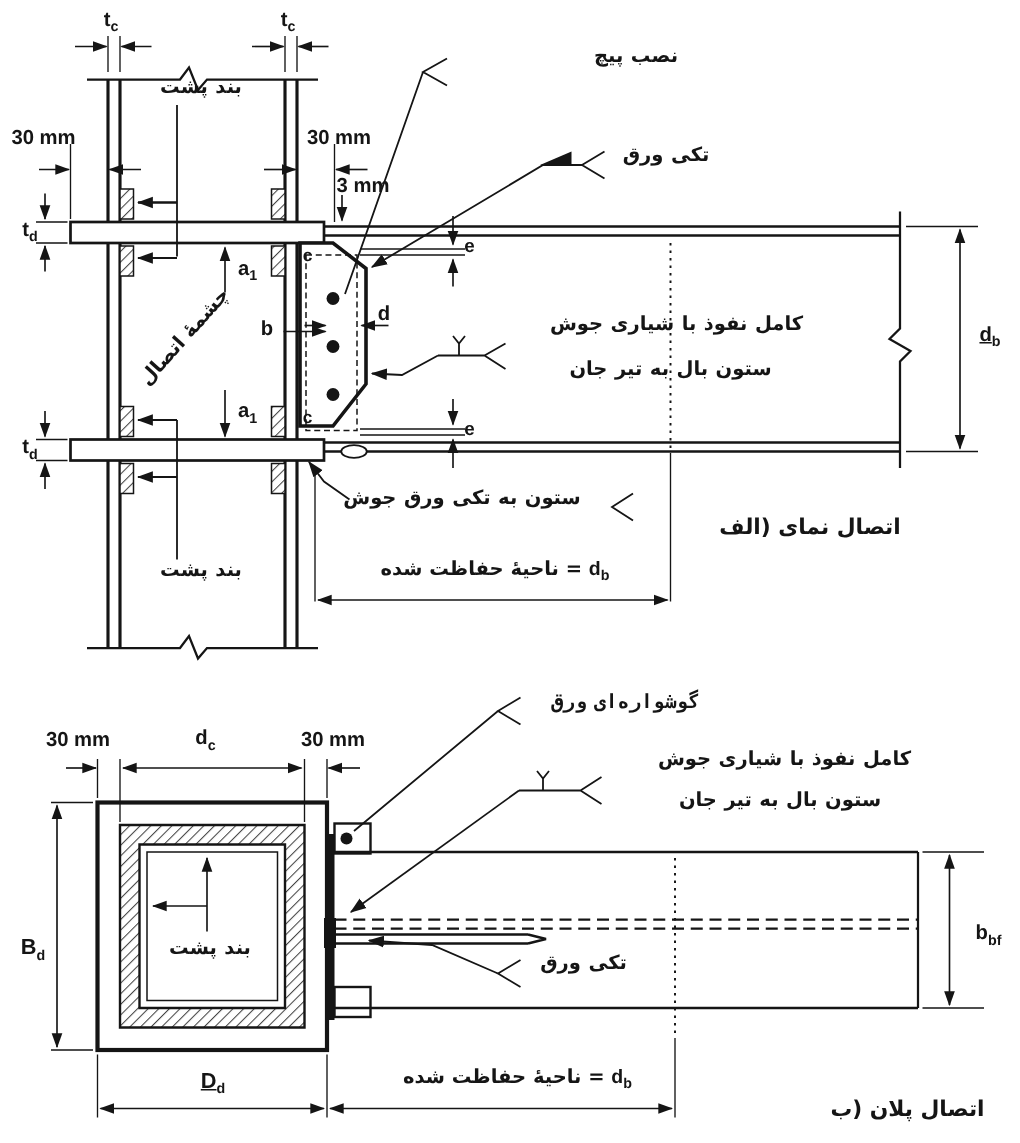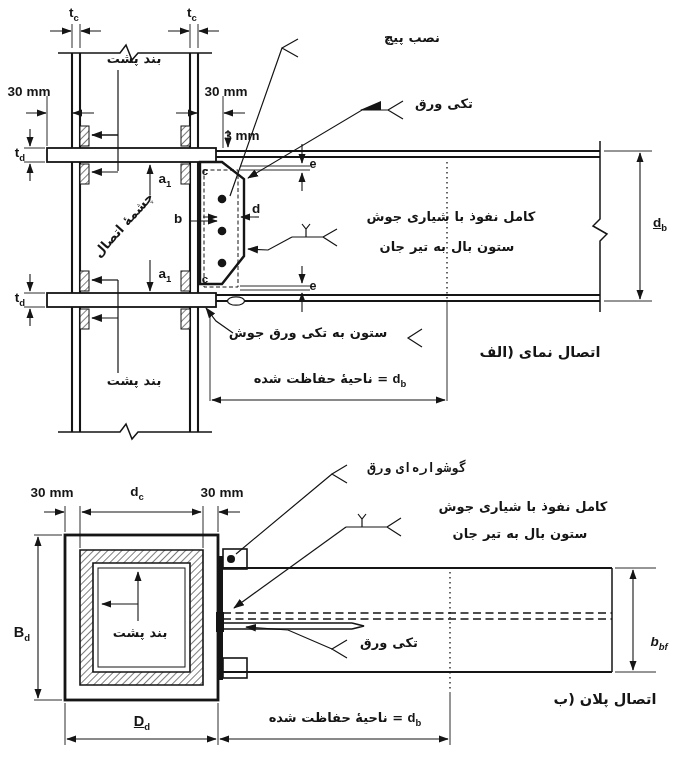--- a/index.html
+++ b/index.html
@@ -217,52 +217,52 @@
 
     <path d="M347,640 L332,649 L347,658"></path>
     <path d="M332,649 L288,630 L246,627" marker-end="url(#ar)"></path>
   </g>
 </svg>
 
 <div class="lbl" style="left:60px;top:5px;width:28px;"><span>t</span><sub>c</sub></div>
 <div class="lbl" style="left:178px;top:5px;width:28px;"><span>t</span><sub>c</sub></div>
 <div class="lbl" style="left:4px;top:84px;width:50px;">30 mm</div>
 <div class="lbl" style="left:200px;top:84px;width:52px;">30 mm</div>
-<div class="lbl" style="left:219px;top:128px;width:46px;">3 mm</div>
+<div class="lbl" style="left:219px;top:116px;width:46px;">3 mm</div>
 <div class="lbl" style="left:8px;top:145px;width:24px;"><span>t</span><sub>d</sub></div>
 <div class="lbl" style="left:8px;top:290px;width:24px;"><span>t</span><sub>d</sub></div>
 <div class="lbl" style="left:152px;top:171px;width:26px;"><span>a</span><sub>1</sub></div>
 <div class="lbl" style="left:152px;top:266px;width:26px;"><span>a</span><sub>1</sub></div>
 <div class="lbl" style="left:170px;top:211px;width:16px;">b</div>
 <div class="lbl small" style="left:199px;top:165px;width:12px;">c</div>
 <div class="lbl small" style="left:199px;top:273px;width:12px;">c</div>
 <div class="lbl" style="left:248px;top:201px;width:16px;">d</div>
 <div class="lbl mid" style="left:306px;top:157px;width:14px;">e</div>
 <div class="lbl mid" style="left:306px;top:279px;width:14px;">e</div>
 <div class="lbl" style="left:644px;top:215px;width:32px;text-decoration:underline;"><span>d</span><sub>b</sub></div>
 
 <div class="lbl fa faw" style="left:90px;top:52px;width:88px;"><span class="w" dir="ltr">پشت</span><span class="w" dir="ltr">بند</span></div>
 <div class="lbl fa faw" style="left:90px;top:374px;width:88px;"><span class="w" dir="ltr">پشت</span><span class="w" dir="ltr">بند</span></div>
 <div class="lbl fa rtl rot" style="left:64px;top:218px;width:120px;">چشمهٔ اتصال</div>
-<div class="lbl fa faw" style="left:364px;top:31px;width:96px;"><span class="w" dir="ltr">پیچ</span><span class="w" dir="ltr">نصب</span></div>
+<div class="lbl fa faw" style="left:376px;top:31px;width:96px;"><span class="w" dir="ltr">پیچ</span><span class="w" dir="ltr">نصب</span></div>
 <div class="lbl fa faw" style="left:405px;top:97px;width:78px;"><span class="w" dir="ltr">ورق</span><span class="w" dir="ltr">تکی</span></div>
 <div class="lbl fa faw" style="left:333px;top:210px;width:236px;"><span class="w" dir="ltr">جوش</span><span class="w" dir="ltr">شیاری</span><span class="w" dir="ltr">با</span><span class="w" dir="ltr">نفوذ</span><span class="w" dir="ltr">کامل</span></div>
 <div class="lbl fa faw" style="left:340px;top:240px;width:214px;"><span class="w" dir="ltr">جان</span><span class="w" dir="ltr">تیر</span><span class="w" dir="ltr">به</span><span class="w" dir="ltr">بال</span><span class="w" dir="ltr">ستون</span></div>
 <div class="lbl fa faw" style="left:210px;top:326px;width:196px;"><span class="w" dir="ltr">جوش</span><span class="w" dir="ltr">ورق</span><span class="w" dir="ltr">تکی</span><span class="w" dir="ltr">به</span><span class="w" dir="ltr">ستون</span></div>
 <div class="lbl fa faw cap" style="left:462px;top:344px;width:156px;"><span class="w" dir="ltr">الف)</span><span class="w" dir="ltr">نمای</span><span class="w" dir="ltr">اتصال</span></div>
 <div class="lbl fa rtl" style="left:222px;top:372px;width:216px;"><span style="font-family:'Liberation Sans',sans-serif">d</span><sub style="font-family:'Liberation Sans',sans-serif">b</sub><span> = </span><span>ناحیهٔ حفاظت شده</span></div>
 
 <div class="lbl" style="left:26px;top:485px;width:52px;">30 mm</div>
 <div class="lbl" style="left:120px;top:484px;width:34px;"><span>d</span><sub>c</sub></div>
 <div class="lbl" style="left:196px;top:485px;width:52px;">30 mm</div>
 <div class="lbl cap" style="left:8px;top:624px;width:28px;"><span>B</span><sub>d</sub></div>
 <div class="lbl cap" style="left:126px;top:713px;width:32px;text-decoration:underline;"><span>D</span><sub>d</sub></div>
-<div class="lbl" style="left:640px;top:634px;width:38px;font-style:italic;"><span>b</span><sub>bf</sub></div>
+<div class="lbl" style="left:640px;top:614px;width:38px;"><span>b</span><sub>bf</sub></div>
 
 <div class="lbl fa faw" style="left:352px;top:462px;width:130px;font-family:Liberation Mono, monospace;"><span class="w" dir="ltr">ورق</span><span class="w" dir="ltr">گوشواره‌ای</span></div>
 <div class="lbl fa faw" style="left:403px;top:500px;width:240px;"><span class="w" dir="ltr">جوش</span><span class="w" dir="ltr">شیاری</span><span class="w" dir="ltr">با</span><span class="w" dir="ltr">نفوذ</span><span class="w" dir="ltr">کامل</span></div>
 <div class="lbl fa faw" style="left:418px;top:527px;width:204px;"><span class="w" dir="ltr">جان</span><span class="w" dir="ltr">تیر</span><span class="w" dir="ltr">به</span><span class="w" dir="ltr">بال</span><span class="w" dir="ltr">ستون</span></div>
 <div class="lbl fa faw" style="left:352px;top:636px;width:74px;"><span class="w" dir="ltr">ورق</span><span class="w" dir="ltr">تکی</span></div>
 <div class="lbl fa faw" style="left:98px;top:626px;width:84px;"><span class="w" dir="ltr">پشت</span><span class="w" dir="ltr">بند</span></div>
-<div class="lbl fa faw cap" style="left:532px;top:691px;width:146px;text-decoration:underline;"><span class="w" dir="ltr">ب)</span><span class="w" dir="ltr">پلان</span><span class="w" dir="ltr">اتصال</span></div>
+<div class="lbl fa faw cap" style="left:532px;top:732px;width:146px;text-decoration:underline;"><span class="w" dir="ltr">ب)</span><span class="w" dir="ltr">پلان</span><span class="w" dir="ltr">اتصال</span></div>
 <div class="lbl fa rtl" style="left:244px;top:711px;width:202px;"><span style="font-family:'Liberation Sans',sans-serif">d</span><sub style="font-family:'Liberation Sans',sans-serif">b</sub><span> = </span><span>ناحیهٔ حفاظت شده</span></div>
 
 </div>
 
 </body></html>

